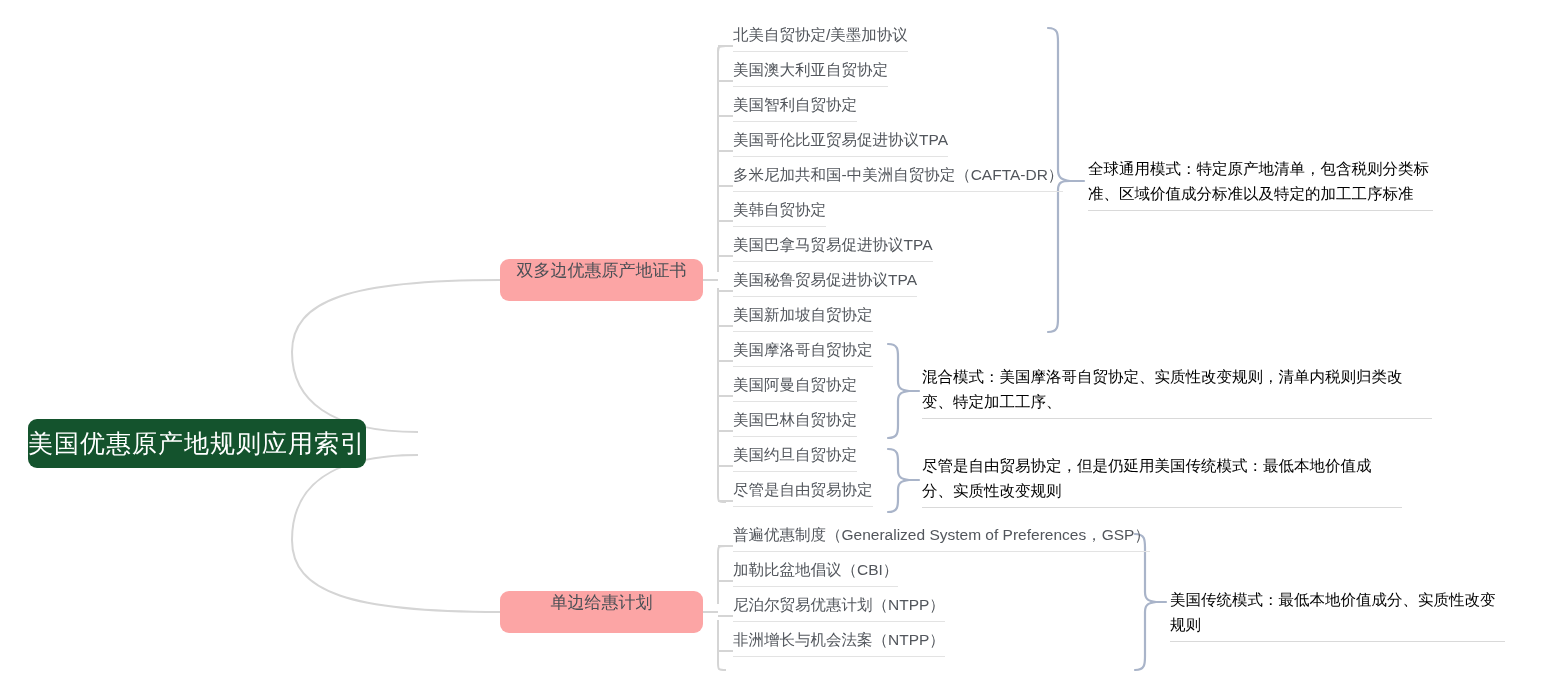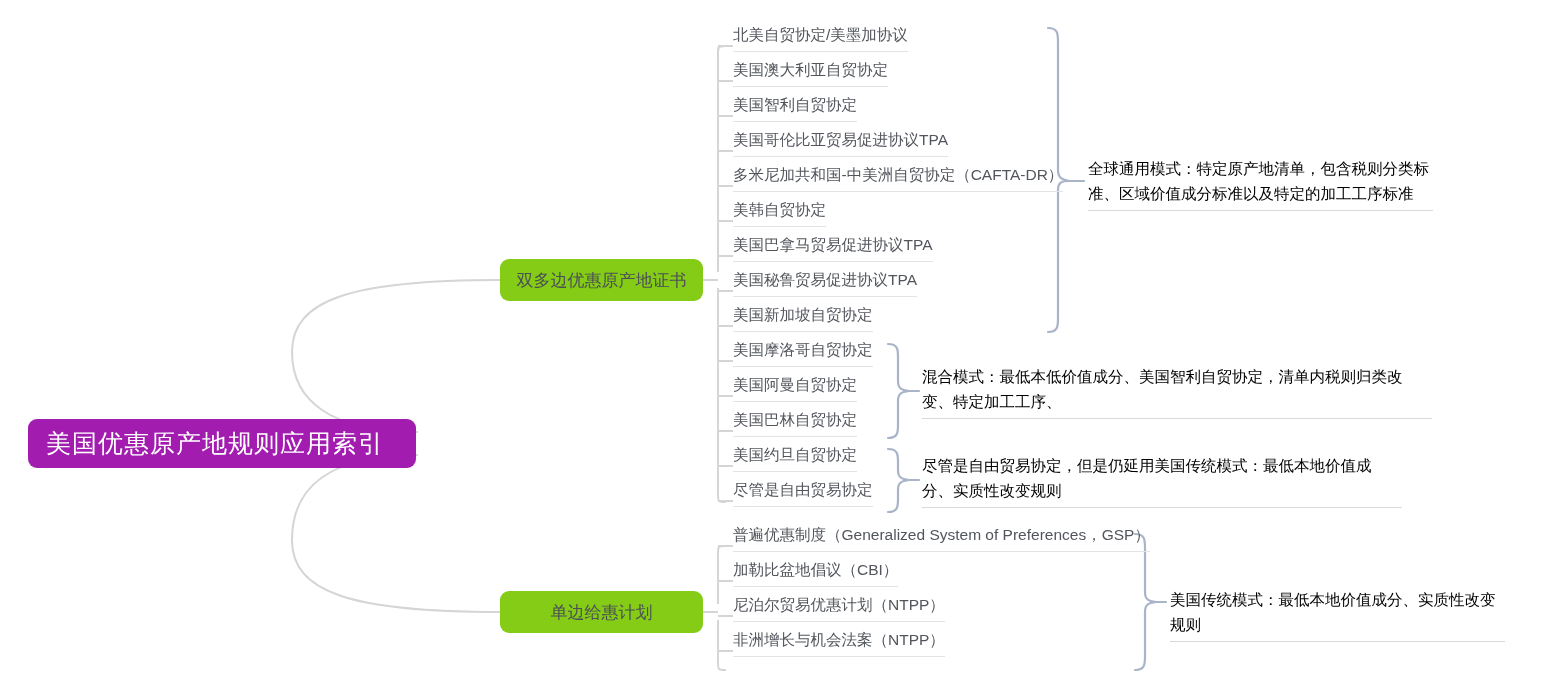--- a/index.html
+++ b/index.html
@@ -7,34 +7,34 @@
     width:1555px;height:691px;position:relative;overflow:hidden;
     font-family:"Liberation Sans","DejaVu Sans",sans-serif;
   }
   #stage{position:absolute;left:0;top:0;width:1555px;height:691px;}
 
   
   #wires{position:absolute;left:0;top:0;width:1555px;height:691px;pointer-events:none;}
 
   
   .root-node{
-    position:absolute;left:28px;top:419px;width:388px;height:49px;
-    background:#a21caf;border-radius:9px;
+    position:absolute;left:28px;top:419px;width:338px;height:49px;
+    background:#14532d;border-radius:9px;
     display:flex;align-items:center;
-    box-sizing:border-box;padding-left:18px;
+    box-sizing:border-box;
   }
   .root-node .label{
     color:#ffffff;font-size:25px;letter-spacing:1px;white-space:nowrap;
   }
 
   
   .branch-node{
     position:absolute;height:42px;width:203px;
-    background:#84cc16;border-radius:9px;
-    display:flex;align-items:center;justify-content:center;
+    background:#fca5a5;border-radius:9px;
+    display:flex;align-items:flex-start;justify-content:center;
     box-sizing:border-box;
   }
   .branch-node .label{color:#4a4f55;font-size:17px;white-space:nowrap;}
   #branch-1{left:500px;top:259px;}
   #branch-2{left:500px;top:591px;}
 
   
   .leaf{
     position:absolute;left:733px;height:30px;
     display:flex;align-items:flex-start;
@@ -189,21 +189,21 @@
       <span class="leaf-text">尼泊尔贸易优惠计划（NTPP）</span>
     </div>
   <div class="leaf" style="top:629px">
       <span class="leaf-text">非洲增长与机会法案（NTPP）</span>
     </div>
 
   <div class="note" id="note-1">
     <span class="note-text">全球通用模式：特定原产地清单，包含税则分类标准、区域价值成分标准以及特定的加工工序标准</span>
   </div>
   <div class="note" id="note-2">
-    <span class="note-text">混合模式：最低本低价值成分、美国智利自贸协定，清单内税则归类改变、特定加工工序、</span>
+    <span class="note-text">混合模式：美国摩洛哥自贸协定、实质性改变规则，清单内税则归类改变、特定加工工序、</span>
   </div>
   <div class="note" id="note-3">
     <span class="note-text">尽管是自由贸易协定，但是仍延用美国传统模式：最低本地价值成分、实质性改变规则</span>
   </div>
   <div class="note" id="note-4">
     <span class="note-text">美国传统模式：最低本地价值成分、实质性改变规则</span>
   </div>
 
 </div>
 

